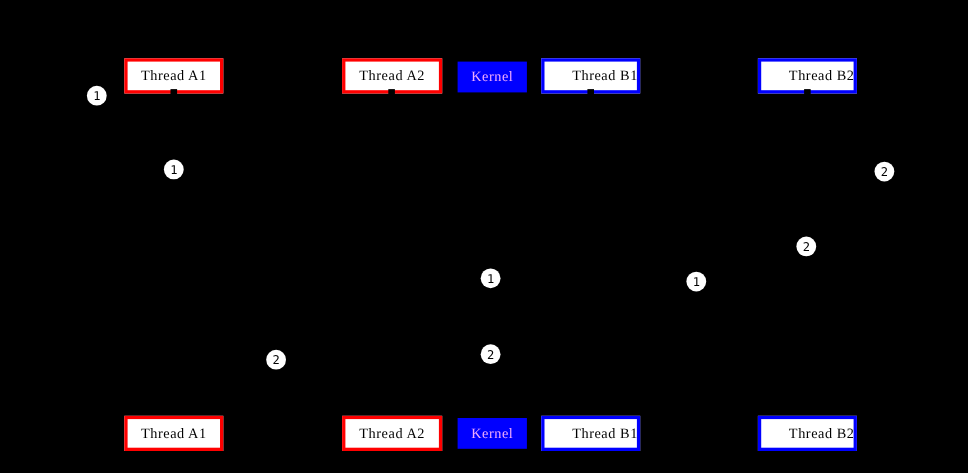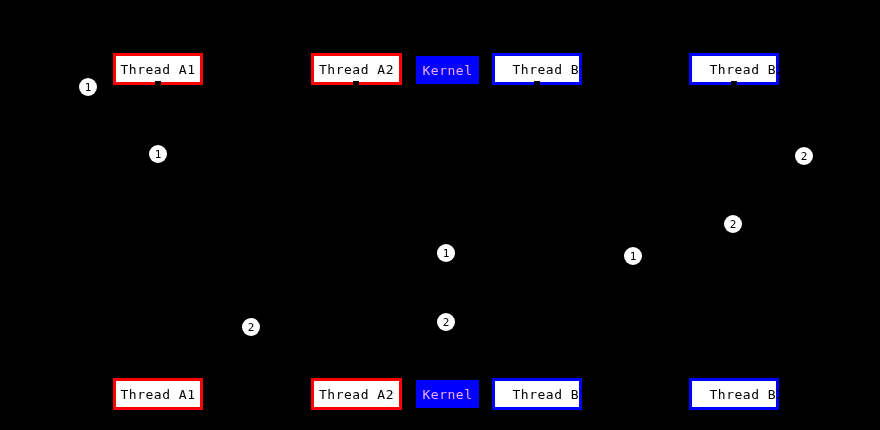--- a/index.html
+++ b/index.html
@@ -20,20 +20,21 @@
     box-sizing: border-box;
     height: 32px;
     display: flex;
     align-items: center;
     justify-content: center;
     background: #ffffff;
     color: #000000;
     font-size: 13px;
     letter-spacing: 0.5px;
     white-space: nowrap;
+    font-family: Liberation Serif, serif;
   }
   .thread-a { border: 3px solid #ff0000; }
   .thread-b { border: 3px solid #0000ff; padding-left: 26px; }
   .kernel {
     background: #0000ff;
     color: #f0abfc;
     border: none;
     height: 28px;
   }
   .stub {

